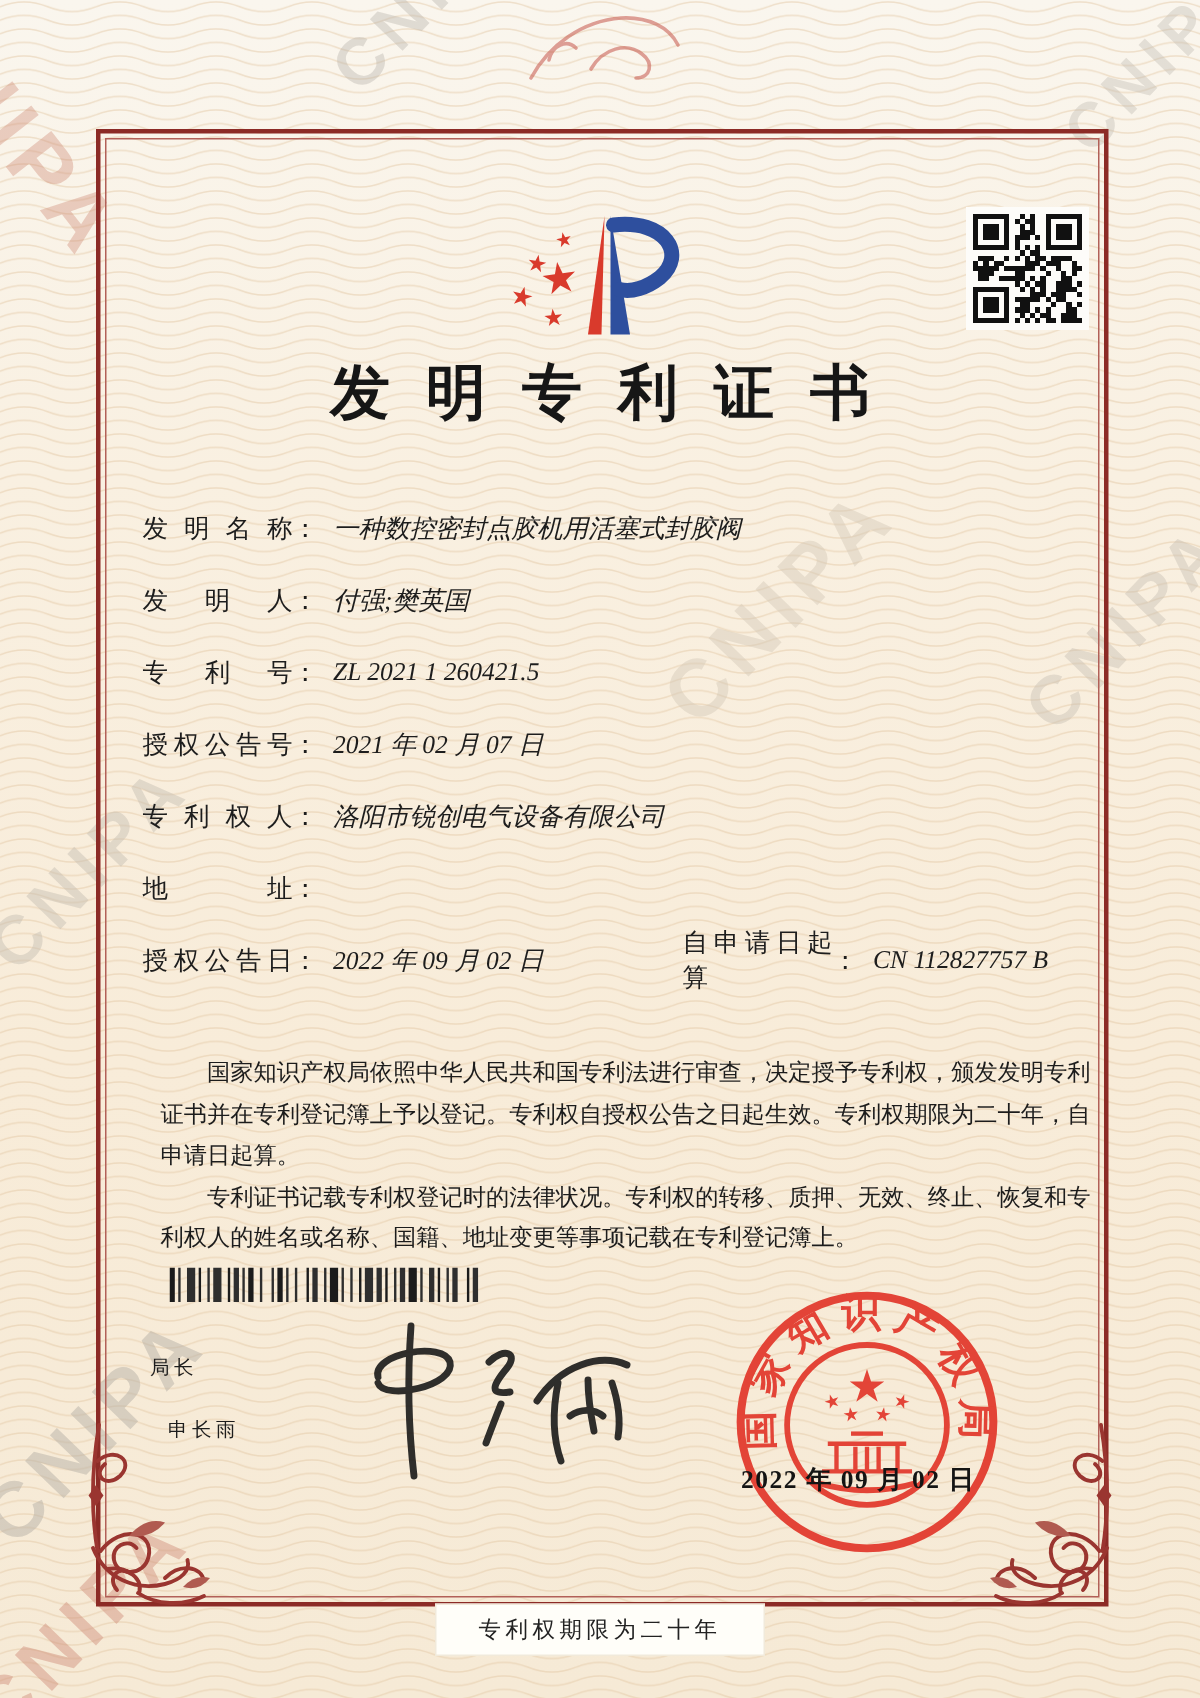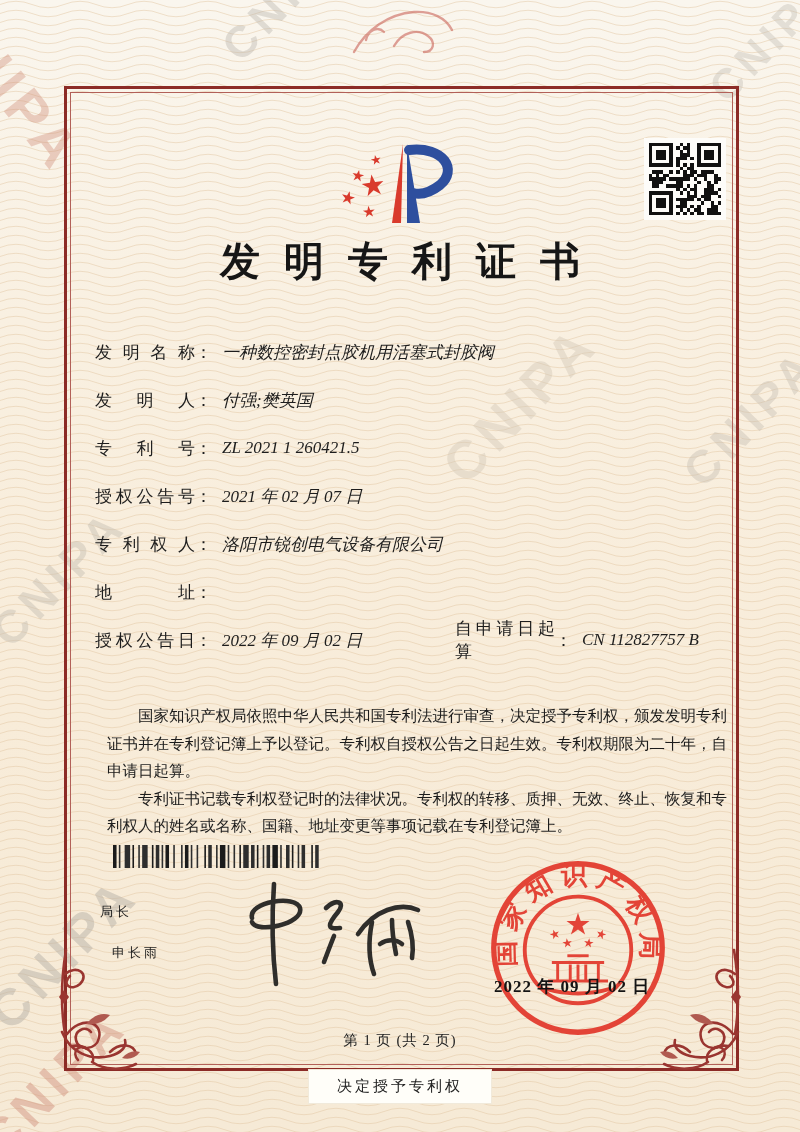--- a/index.html
+++ b/index.html
@@ -482,17 +482,16 @@
       <g fill="none" stroke="#e23b2e" stroke-width="3">
         <path d="M-11,8 L11,8"></path>
         <path d="M-27,15 L27,15"></path>
         <path d="M-21,15 L-21,34 M21,15 L21,34 M-8,17 L-8,34 M8,17 L8,34 M0,17 L0,34"></path>
         <path d="M-31,34 L31,34"></path>
         <path d="M-34,42 Q0,52 34,42" stroke-width="4"></path>
       </g>
     </svg>
     <div class="seal-date">2022 年 09 月 02 日</div>
 
-    <div class="page-num">第 1 页 (共 2 页)</div>
   </div>
 
-  <div class="cont-box">决定授予专利权</div>
+  <div class="cont-box">专利权期限为二十年</div>
 </div>
 
 </body></html>

